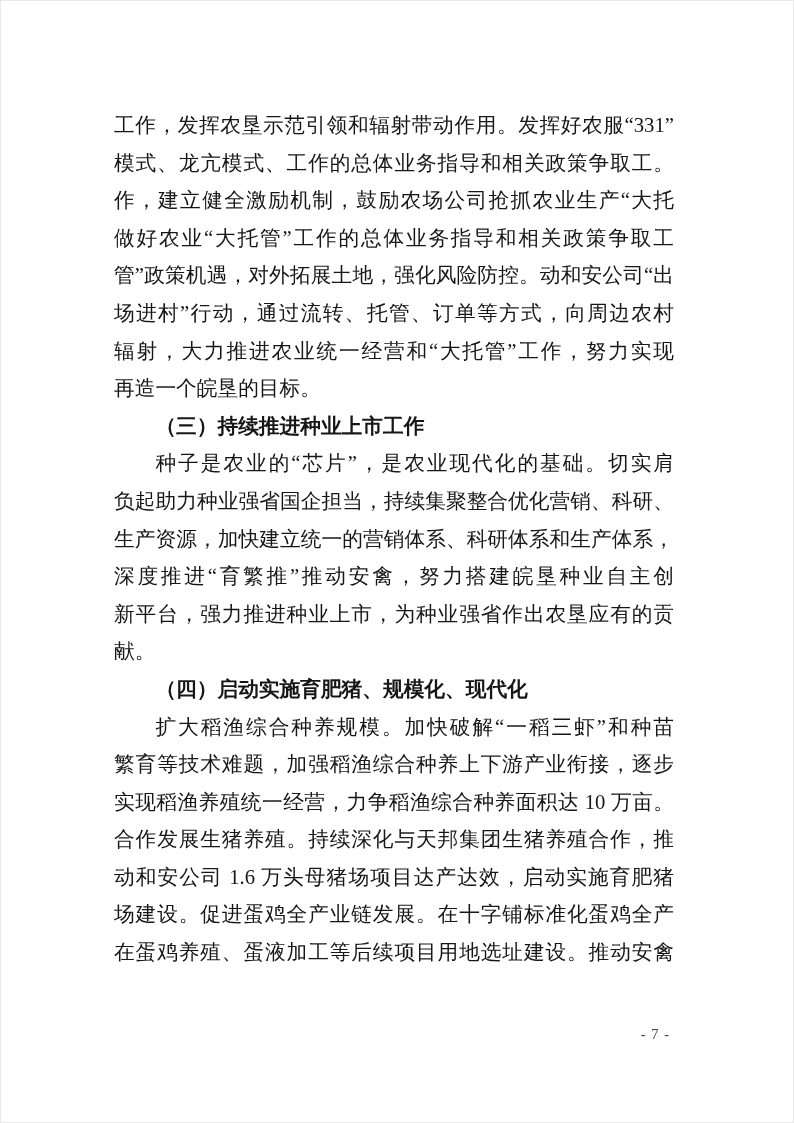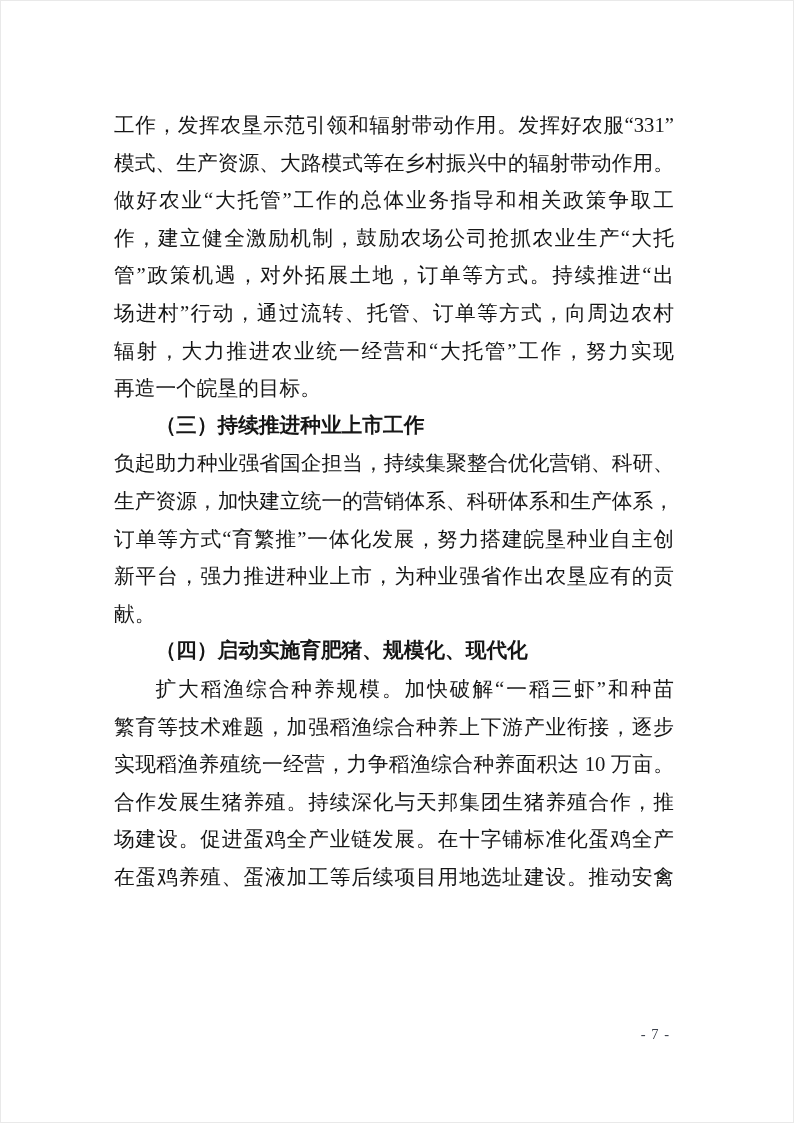--- a/index.html
+++ b/index.html
@@ -36,56 +36,57 @@
   }
   .line.nj {
     text-align: center;
     text-align-last: left;
   }
   .line.ind {
     text-indent: 2em;
   }
   .line.b {
     font-weight: bold;
-    font-family: Liberation Mono, monospace;
   }
   .page-number {
     position: absolute;
     left: 114px;
     top: 1026px;
     width: 560px;
     text-align: right;
     padding-right: 4px;
     box-sizing: border-box;
     font-size: 14.5px;
     color: #3a3f4a;
     letter-spacing: 1px;
   }
 </style>
 </head>
 <body>
 
 <div class="page">
   <div class="text-column" id="document-body">
       <div class="line">工作，发挥农垦示范引领和辐射带动作用。发挥好农服“331”</div>
-      <div class="line">模式、生产资源、大路模式等在乡村振兴中的辐射带动作用。</div>
+      <div class="line">模式、龙亢模式、工作的总体业务指导和相关政策争取工。</div>
+      <div class="line">作，建立健全激励机制，鼓励农场公司抢抓农业生产“大托</div>
       <div class="line">做好农业“大托管”工作的总体业务指导和相关政策争取工</div>
-      <div class="line">作，建立健全激励机制，鼓励农场公司抢抓农业生产“大托</div>
-      <div class="line">管”政策机遇，对外拓展土地，订单等方式。持续推进“出</div>
+      <div class="line">管”政策机遇，对外拓展土地，强化风险防控。动和安公司“出</div>
       <div class="line">场进村”行动，通过流转、托管、订单等方式，向周边农村</div>
       <div class="line">辐射，大力推进农业统一经营和“大托管”工作，努力实现</div>
       <div class="line nj">再造一个皖垦的目标。</div>
       <div class="line nj ind b">（三）持续推进种业上市工作</div>
+      <div class="line ind">种子是农业的“芯片”，是农业现代化的基础。切实肩</div>
       <div class="line">负起助力种业强省国企担当，持续集聚整合优化营销、科研、</div>
       <div class="line">生产资源，加快建立统一的营销体系、科研体系和生产体系，</div>
-      <div class="line">订单等方式“育繁推”一体化发展，努力搭建皖垦种业自主创</div>
+      <div class="line">深度推进“育繁推”推动安禽，努力搭建皖垦种业自主创</div>
       <div class="line">新平台，强力推进种业上市，为种业强省作出农垦应有的贡</div>
       <div class="line nj">献。</div>
       <div class="line nj ind b">（四）启动实施育肥猪、规模化、现代化</div>
       <div class="line ind">扩大稻渔综合种养规模。加快破解“一稻三虾”和种苗</div>
       <div class="line">繁育等技术难题，加强稻渔综合种养上下游产业衔接，逐步</div>
       <div class="line">实现稻渔养殖统一经营，力争稻渔综合种养面积达 10 万亩。</div>
       <div class="line">合作发展生猪养殖。持续深化与天邦集团生猪养殖合作，推</div>
+      <div class="line">动和安公司 1.6 万头母猪场项目达产达效，启动实施育肥猪</div>
       <div class="line">场建设。促进蛋鸡全产业链发展。在十字铺标准化蛋鸡全产</div>
       <div class="line">在蛋鸡养殖、蛋液加工等后续项目用地选址建设。推动安禽</div>
     </div>
   <div class="page-number">- 7 -</div>
 </div>
 
 </body></html>

